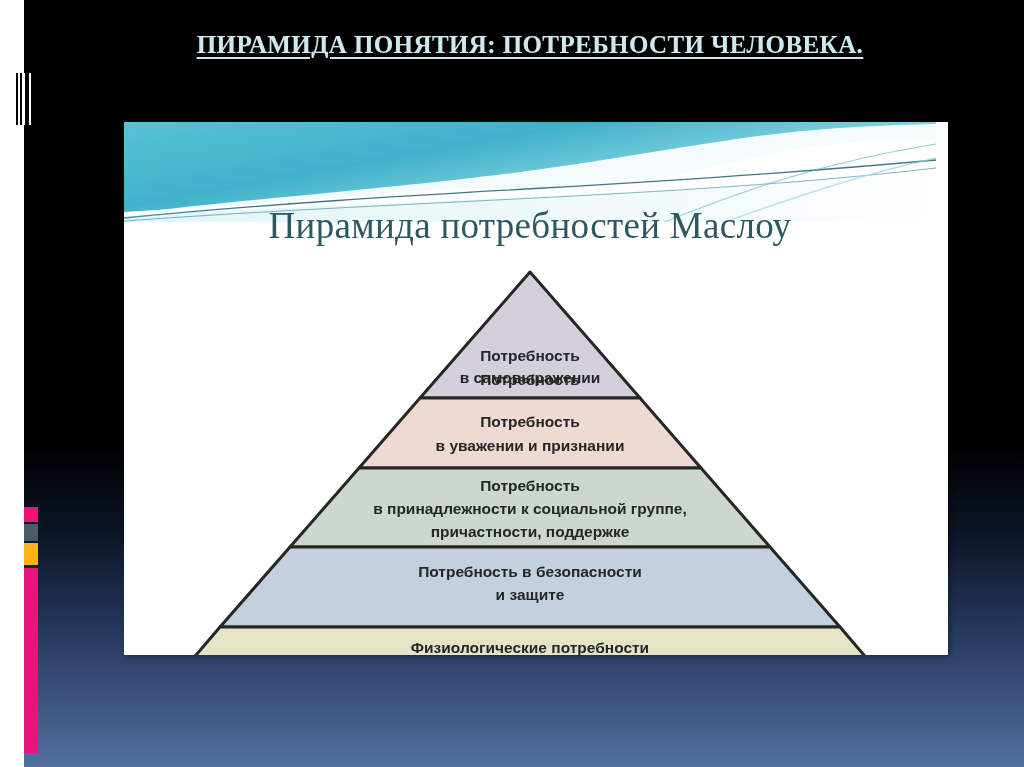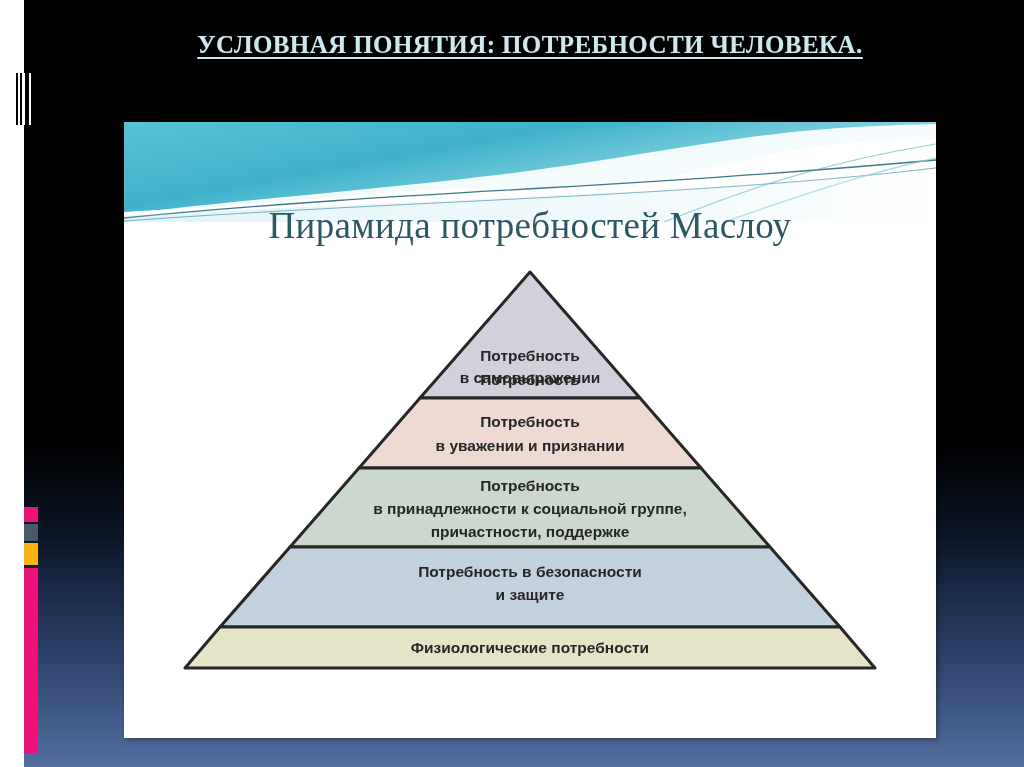--- a/index.html
+++ b/index.html
@@ -92,25 +92,26 @@
     white-space: nowrap;
     text-shadow: 0 0 1px rgba(255,255,255,0.35);
   }
 
   
   #panel {
     position: absolute;
     left: 124px;
     top: 122px;
     width: 812px;
-    height: 616px;
+    height: 533px;
     background: #ffffff;
     overflow: hidden;
     box-shadow: 2px 2px 5px rgba(0,0,0,0.35);
     z-index: 2;
+    padding-left: 12px;
   }
 
   
   #wave-banner {
     position: absolute;
     left: 0;
     top: 0;
     width: 812px;
     height: 100px;
   }
@@ -167,21 +168,21 @@
       <i class="g1"></i>
       <i class="w3"></i>
   </div>
 
   <div class="chip" id="chip-magenta-top"></div>
   <div class="chip" id="chip-slate"></div>
   <div class="chip" id="chip-amber"></div>
   <div class="chip" id="chip-magenta-bar"></div>
 
   <div id="title-block">
-    <div class="title-line">УСЛОВНАЯ ПОНЯТИЯ: ПОТРЕБНОСТИ ЧЕЛОВЕКА.</div>
+    <div class="title-line">ПИРАМИДА ПОНЯТИЯ: ПОТРЕБНОСТИ ЧЕЛОВЕКА.</div>
   </div>
 
   <div id="panel">
 
     <svg id="wave-banner" viewBox="0 0 812 100" preserveAspectRatio="none">
       <defs>
         <linearGradient id="tealGrad" x1="0" y1="0" x2="1" y2="0.6">
           <stop offset="0%" stop-color="#57c3d4"></stop>
           <stop offset="42%" stop-color="#3fb2ca"></stop>
           <stop offset="78%" stop-color="#8ed6e2"></stop>

